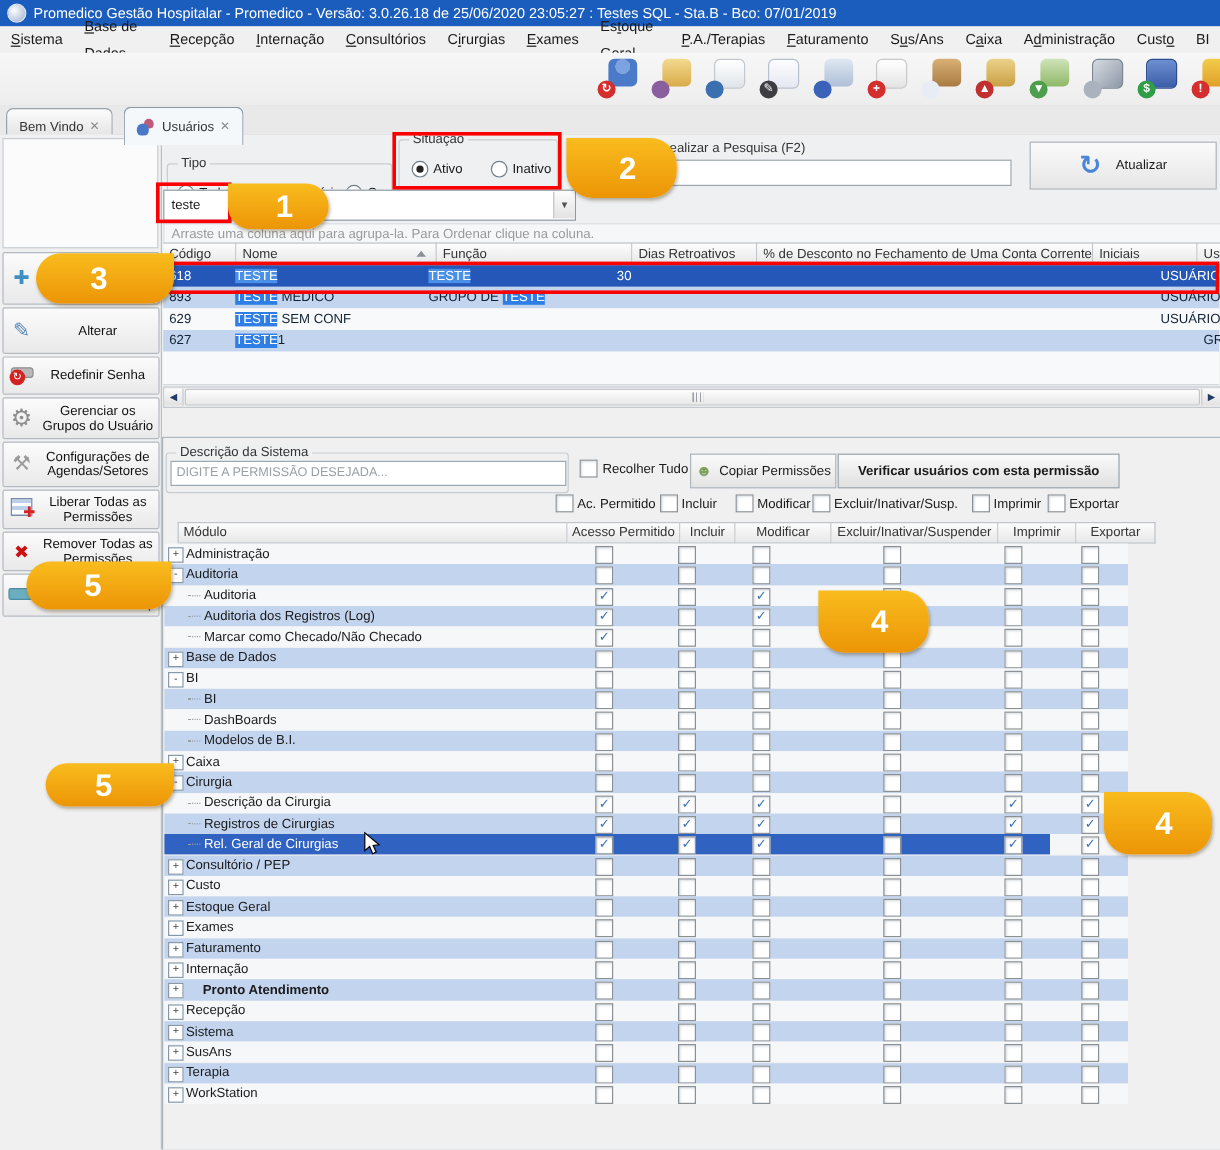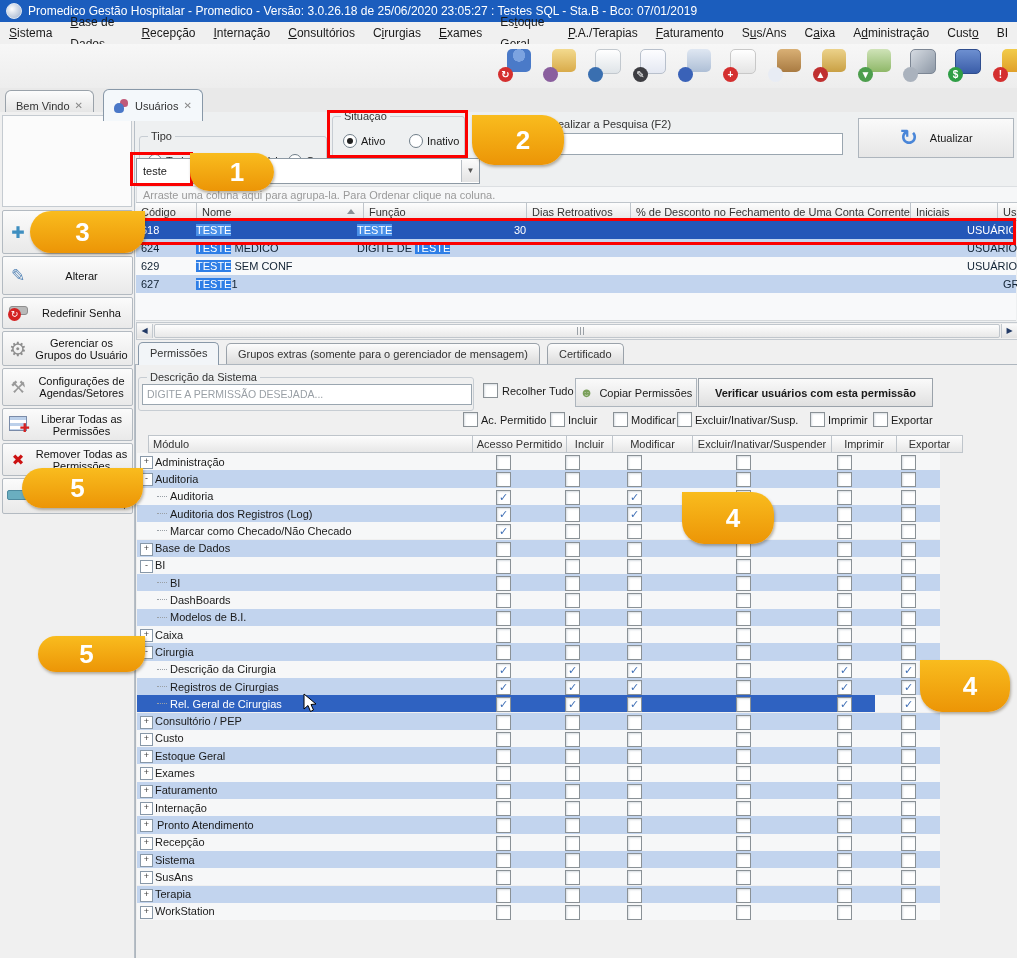--- a/index.html
+++ b/index.html
@@ -367,23 +367,23 @@
     </div>
   <div id="grid-rows">
       <div class="grid-row selrow" style="top: 109px; background: rgb(36, 87, 184); color: rgb(255, 255, 255);">
         <span class="cell" style="left: 5px;">618</span>
         <span class="cell" style="left: 60px;"><span class="hl">TESTE</span></span>
         <span class="cell" style="left: 221px;"><span class="hl">TESTE</span></span>
         <span class="cell" style="left: 378px;">30</span>
         <span class="cell" style="left: 831px;">USUÁRIO</span>
       </div>
       <div class="grid-row" style="top: 127px; background: rgb(194, 212, 238); color: rgb(17, 34, 51);">
-        <span class="cell" style="left: 5px;">624</span>
+        <span class="cell" style="left: 5px;">893</span>
         <span class="cell" style="left: 60px;"><span class="hl">TESTE</span><span> MEDICO</span></span>
-        <span class="cell" style="left: 221px;"><span>DIGITE DE </span><span class="hl">TESTE</span></span>
+        <span class="cell" style="left: 221px;"><span>GRUPO DE </span><span class="hl">TESTE</span></span>
         <span class="cell" style="left: 378px;"></span>
         <span class="cell" style="left: 831px;">USUÁRIO</span>
       </div>
       <div class="grid-row" style="top: 145px; background: rgb(248, 249, 250); color: rgb(17, 34, 51);">
         <span class="cell" style="left: 5px;">629</span>
         <span class="cell" style="left: 60px;"><span class="hl">TESTE</span><span> SEM CONF</span></span>
         <span class="cell" style="left: 221px;"></span>
         <span class="cell" style="left: 221px;"></span>
         <span class="cell" style="left: 378px;"></span>
         <span class="cell" style="left: 831px;">USUÁRIO</span>
@@ -401,25 +401,20 @@
   <div id="hscroll">
     <span class="hs-btn">◀</span>
     <span id="hs-thumb">
       <span id="hs-grip"></span>
     </span>
     <span class="hs-btn right">▶</span>
   </div>
 </div>
 
 <div class="abs" id="detail">
-  <div id="detail-tabstrip">
-      <div class="dtab active" style="left: 3px;">Permissões</div>
-      <div class="dtab" style="left: 91px;">Grupos extras (somente para o gerenciador de mensagem)</div>
-      <div class="dtab" style="left: 412px;">Certificado</div>
-    </div>
   <div id="detail-body">
     <div class="groupbox" id="perm-search-group">
       <span class="gb-label">Descrição da Sistema</span>
       <div id="perm-search-input">DIGITE A PERMISSÃO DESEJADA...</div>
     </div>
     <div id="collapse-all">
       <span class="cb"></span>
       <span>Recolher Tudo</span>
     </div>
     <div id="copy-perms-btn">
@@ -670,21 +665,21 @@
           <span class="rlabel" style="padding-left: 18px;">Internação</span>
           <span class="cb tcb" style="left: 359px;"></span>
           <span class="cb tcb" style="left: 428px;"></span>
           <span class="cb tcb" style="left: 490px;"></span>
           <span class="cb tcb" style="left: 599px;"></span>
           <span class="cb tcb" style="left: 700px;"></span>
           <span class="cb tcb" style="left: 764px;"></span>
         </div>
         <div class="tree-row" style="top: 363.3px; background: rgb(194, 212, 238);">
           <span class="expander">+</span>
-          <span class="rlabel" style="padding-left: 20px;">Pronto Atendimento</span>
+          <span class="rlabel" style="padding-left: 32px; font-weight: bold;">Pronto Atendimento</span>
           <span class="cb tcb" style="left: 359px;"></span>
           <span class="cb tcb" style="left: 428px;"></span>
           <span class="cb tcb" style="left: 490px;"></span>
           <span class="cb tcb" style="left: 599px;"></span>
           <span class="cb tcb" style="left: 700px;"></span>
           <span class="cb tcb" style="left: 764px;"></span>
         </div>
         <div class="tree-row" style="top: 380.6px; background: rgb(246, 247, 248);">
           <span class="expander">+</span>
           <span class="rlabel" style="padding-left: 18px;">Recepção</span>

